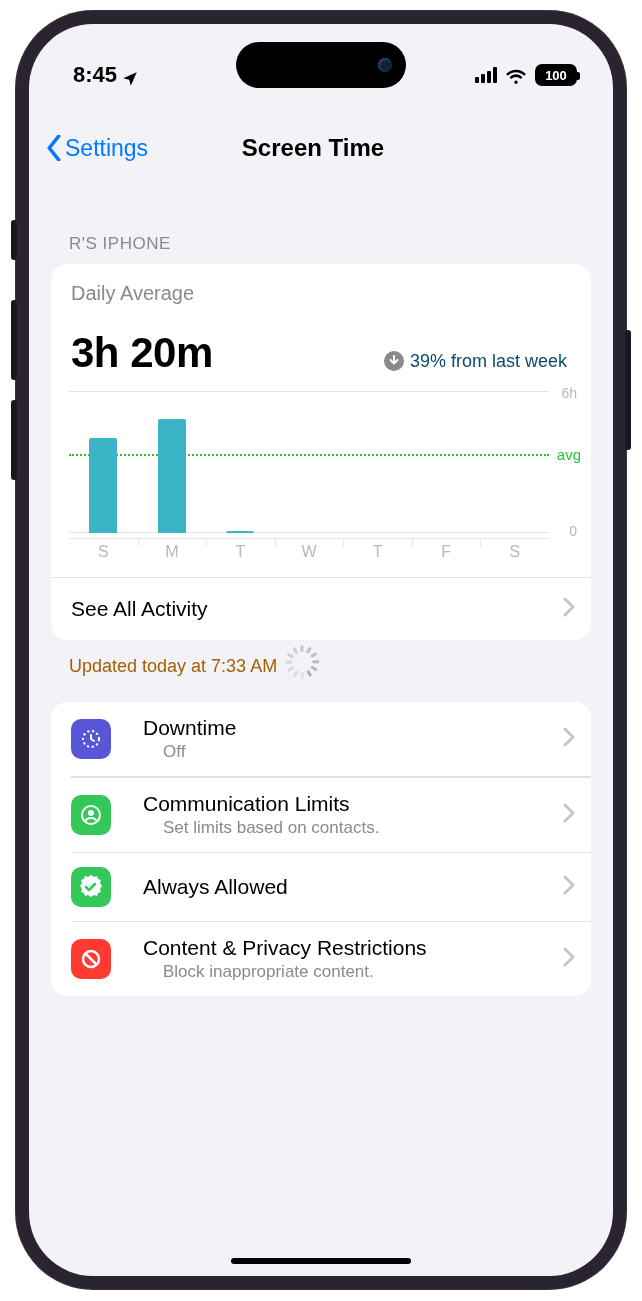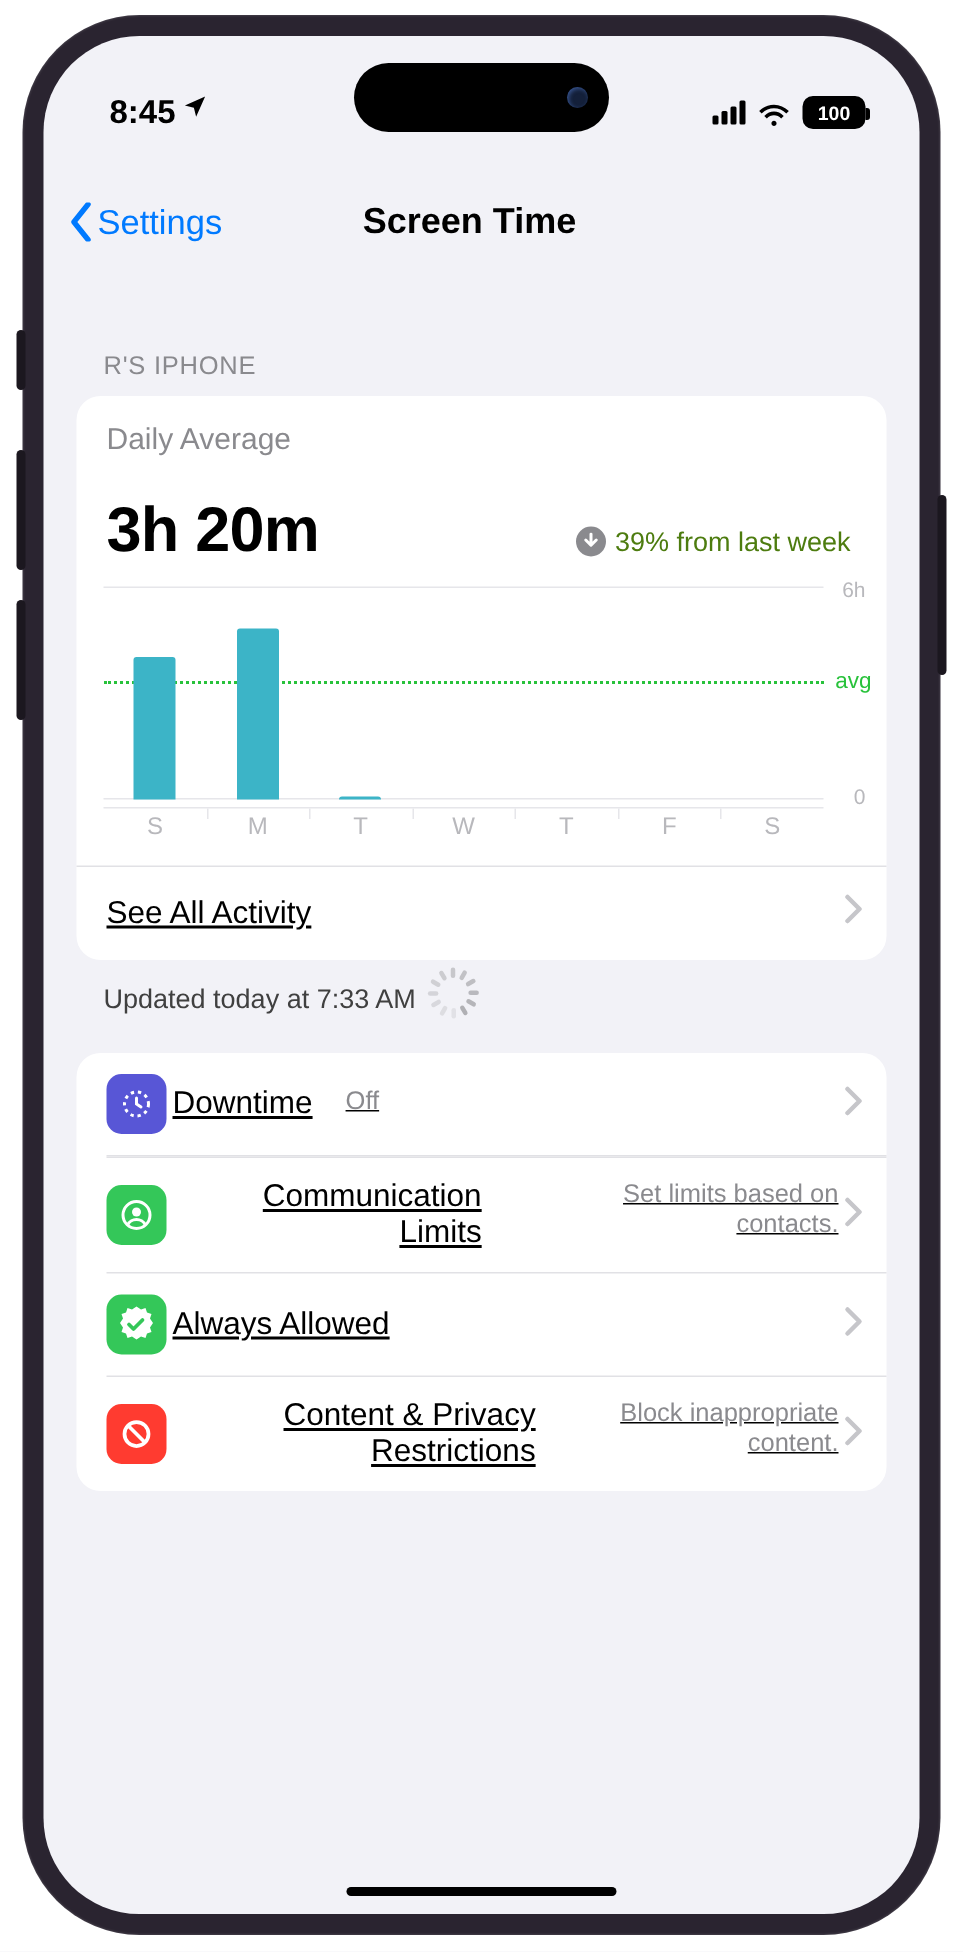--- a/index.html
+++ b/index.html
@@ -51,21 +51,21 @@
 
   
   .status-bar {
     position: absolute; top: 0; left: 0; right: 0;
     height: 78px;
     display: flex; align-items: center; justify-content: space-between;
     padding: 24px 36px 0 44px;
     font-weight: 600; font-size: 22px;
     z-index: 4;
   }
-  .sb-left { display:flex; align-items:flex-start; gap:4px; }
+  .sb-left { display:flex; align-items:flex-end; gap:4px; }
   .sb-right { display:flex; align-items:center; gap:8px; }
   .loc-icon { width:18px; height:18px; }
   .cellular { display:flex; align-items:flex-end; gap:2px; height:16px;}
   .cellular span { width:4px; background:#000; border-radius:1px;}
   .cellular span:nth-child(1){height:6px;} .cellular span:nth-child(2){height:9px;}
   .cellular span:nth-child(3){height:12px;} .cellular span:nth-child(4){height:16px;}
   .wifi-icon { width:22px; height:18px; }
   .battery {
     width:42px; height:22px; border:2px solid #000; border-radius:7px;
     position:relative; display:flex; align-items:center; justify-content:center;
@@ -99,21 +99,21 @@
 
   .card {
     background: #fff; border-radius: 16px;
     padding: 0;
   }
 
   .avg-block { padding: 18px 20px 6px; }
   .avg-label { color:#8a8a8e; font-size:20px; }
   .avg-row { display:flex; align-items:baseline; gap:20px; margin-top:4px;}
   .avg-value { font-size: 42px; font-weight: 700; letter-spacing: -0.5px; margin-top: 20px;}
-  .delta { color:#4d7c0f; font-size:18px; display:flex; align-items:center; gap:6px; flex:1; justify-content:flex-end; padding-right:4px;}
+  .delta { color:#0c4a6e; font-size:18px; display:flex; align-items:center; gap:6px; flex:1; justify-content:flex-end; padding-right:4px;}
   .delta-icon { width:20px; height:20px; background:#8a8a8e; border-radius:50%; display:flex; align-items:center; justify-content:center;}
   .delta-icon svg { width:12px; height:12px; fill:#fff; }
 
   
   .chart-wrap { position:relative; height:170px; margin:8px 18px 0; }
   .y-label { position:absolute; right:-4px; font-size:14px; color:#b8b8bc; }
   .y6 { top:-6px; } .y0 { bottom:22px; }
   .grid-line { position:absolute; left:0; right:24px; height:1px; background:#e6e6ea; }
   .gl-top { top:0;} .gl-bot { bottom:28px;}
   .avg-line { position:absolute; left:0; right:24px; border-top:2px dotted #28c23b; }
@@ -123,40 +123,40 @@
   .bar { width:28px; background:#3cb4c7; border-radius:2px 2px 0 0;}
   .x-axis { position:absolute; left:0; right:24px; bottom:0; display:flex; border-top:1px solid #e6e6ea;}
   .x-slot { flex:1; text-align:center; font-size:16px; color:#b8b8bc; padding-top:4px; position:relative;}
   .x-slot::before { content:""; position:absolute; left:0; top:0; width:1px; height:7px; background:#e6e6ea;}
   .x-slot:first-child::before { display:none;}
 
   .divider { height:1px; background:#e1e1e5; margin-left:20px; }
 
   .row {
     display:flex; align-items:center; min-height:62px;
-    padding: 14px 16px 14px 20px; gap:4px; position:relative;text-decoration:underline;
+    padding: 14px 16px 14px 20px; gap:32px; position:relative;
   }
   .row .chev { margin-left:auto; color:#c6c6ca; }
   .see-all { font-size:21px; }
 
-  .updated { color:#404040; font-size:18px; padding:14px 18px 24px; display:flex; align-items:center; gap:12px;}
+  .updated { color:#a16207; font-size:18px; padding:14px 18px 24px; display:flex; align-items:center; gap:12px;}
   .spinner { width:24px; height:24px; position:relative; }
   .spinner span {
     position:absolute; left:50%; top:50%; width:2.5px; height:7px; background:#b0b0b4;
     border-radius:2px; transform-origin: 50% -4px;
   }
 
   .app-icon {
     width:40px; height:40px; border-radius:10px; flex-shrink:0;
     display:flex; align-items:center; justify-content:center; color:#fff;
   }
   .ic-purple { background:#5856d6;} .ic-orange { background:#ff9500;}
   .ic-green  { background:#34c759;} .ic-red    { background:#ff3b30;}
 
-  .row-texts { display:flex; flex-direction:row; gap:2px;text-align:right; }
+  .row-texts { display:flex; flex-direction:column; gap:2px; }
   .row-title { font-size:21px; font-weight:400; }
   .row-sub   { font-size:17px; color:#8a8a8e;margin-left:20px; }
 
   .highlight {
     position:absolute; border:6px solid #ff1a1a; border-radius:40px;
     left:6px; right:6px; top:-8px; bottom:-8px; pointer-events:none;
   }
 
   .home-indicator {
     position:absolute; bottom:12px; left:50%; transform:translateX(-50%);

